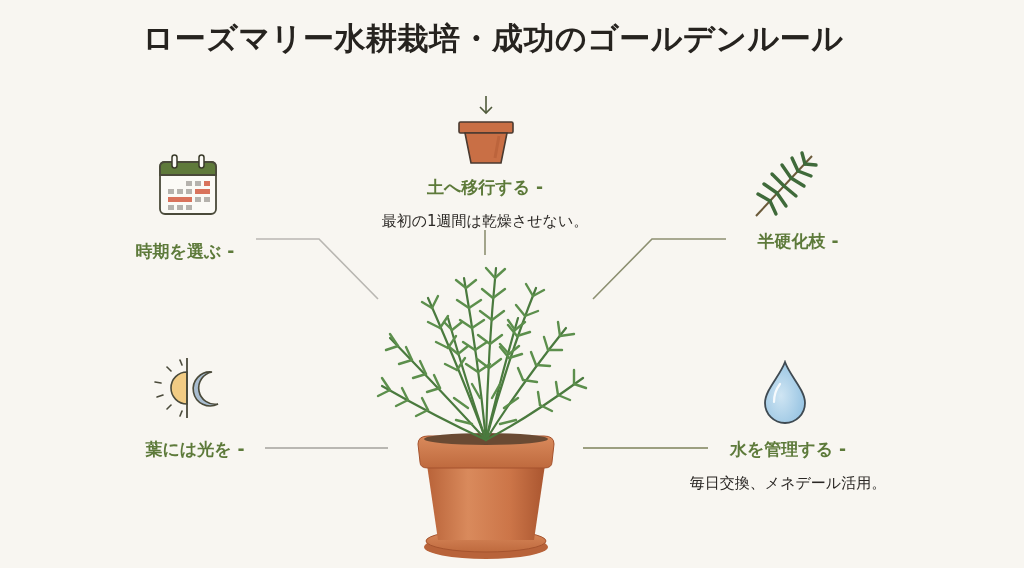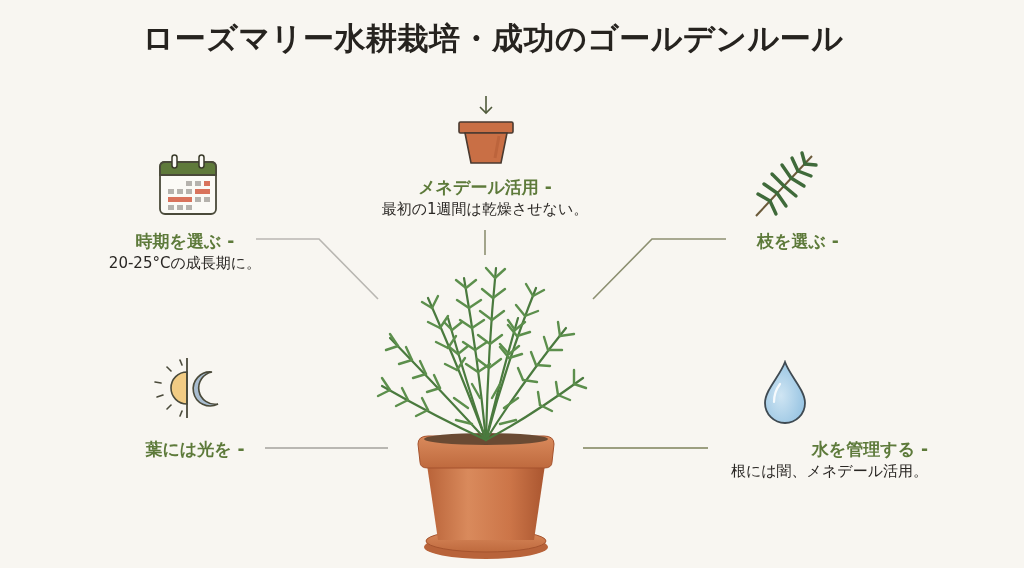--- a/index.html
+++ b/index.html
@@ -33,20 +33,21 @@
       font-size: 17px;
       font-weight: bold;
       color: #5d7a3a;
       line-height: 22px;
     }
     .rule .desc {
       display: block;
       font-size: 15px;
       color: #2a2724;
       line-height: 22px;
+      margin-top: 12px;
     }
     .icon { position: absolute; }
     .plant { position: absolute; }
   </style>
 </head>
 <body>
 
 <div class="canvas">
 
   <h1 class="title"><span>ローズマリー水耕栽培・成功のゴールデンルール</span></h1>
@@ -65,21 +66,21 @@
   </svg>
 
   <svg class="icon" style="left:455px; top:94px;" width="62" height="72" viewBox="0 0 62 72">
     <line x1="31" y1="2" x2="31" y2="19" stroke="#4f5a3a" stroke-width="1.6"></line>
     <polyline points="25,13 31,19 37,13" fill="none" stroke="#4f5a3a" stroke-width="1.6"></polyline>
     <rect x="4" y="28" width="54" height="11" rx="1.5" fill="#c96f45" stroke="#4a3a30" stroke-width="1.6"></rect>
     <path d="M10 39 L52 39 L46 69 L16 69 Z" fill="#c96f45" stroke="#4a3a30" stroke-width="1.6"></path>
     <path d="M44 42 L40 64" stroke="#b45d37" stroke-width="3" opacity="0.6"></path>
   </svg>
   <div class="rule" style="left:335px; top:176px; width:300px;">
-    <span class="heading">メネデール活用 -</span>
+    <span class="heading">土へ移行する -</span>
     <span class="desc">最初の1週間は乾燥させない。</span>
   </div>
 
   <svg class="icon" style="left:158px; top:154px;" width="60" height="62" viewBox="0 0 60 62">
     <rect x="2" y="8" width="56" height="52" rx="5" fill="#fbfaf6" stroke="#4a4a3a" stroke-width="1.8"></rect>
     <path d="M2 13 Q2 8 7 8 L53 8 Q58 8 58 13 L58 21 L2 21 Z" fill="#5f7a3b" stroke="#4a4a3a" stroke-width="1.8"></path>
     <rect x="14" y="1" width="5" height="13" rx="2.5" fill="#fbfaf6" stroke="#3a3a2a" stroke-width="1.5"></rect>
     <rect x="41" y="1" width="5" height="13" rx="2.5" fill="#fbfaf6" stroke="#3a3a2a" stroke-width="1.5"></rect>
 
     <rect x="28" y="27" width="6" height="5" fill="#b5b2ad"></rect>
@@ -92,44 +93,43 @@
     <rect x="37" y="35" width="15" height="5" fill="#d9735c"></rect>
 
     <rect x="10" y="43" width="24" height="5" fill="#d9735c"></rect>
     <rect x="37" y="43" width="6" height="5" fill="#b5b2ad"></rect>
     <rect x="46" y="43" width="6" height="5" fill="#b5b2ad"></rect>
 
     <rect x="10" y="51" width="6" height="5" fill="#b5b2ad"></rect>
     <rect x="19" y="51" width="6" height="5" fill="#b5b2ad"></rect>
     <rect x="28" y="51" width="6" height="5" fill="#b5b2ad"></rect>
   </svg>
-  <div class="rule" style="left:60px; top:230px; width:250px;text-align:center;">
+  <div class="rule" style="left:60px; top:240px; width:250px;text-align:center;">
     <span class="heading">時期を選ぶ -</span>
-    <span class="desc">20-25°Cの成長期に。</span>
   </div>
 
   <svg class="icon" style="left:750px; top:150px;" width="70" height="70" viewBox="0 0 70 70">
     <line x1="6" y1="66" x2="62" y2="6" stroke="#6b5a3a" stroke-width="2"></line>
     <g stroke="#3f6a3a" stroke-width="3.4" stroke-linecap="round">
       <line x1="20" y1="51" x2="8" y2="44"></line>
       <line x1="20" y1="51" x2="26" y2="64"></line>
       <line x1="27" y1="43" x2="14" y2="34"></line>
       <line x1="27" y1="43" x2="36" y2="56"></line>
       <line x1="34" y1="36" x2="22" y2="24"></line>
       <line x1="34" y1="36" x2="46" y2="46"></line>
       <line x1="41" y1="28" x2="32" y2="15"></line>
       <line x1="41" y1="28" x2="54" y2="36"></line>
       <line x1="48" y1="21" x2="42" y2="8"></line>
       <line x1="48" y1="21" x2="61" y2="26"></line>
       <line x1="55" y1="14" x2="52" y2="3"></line>
       <line x1="55" y1="14" x2="66" y2="15"></line>
     </g>
   </svg>
   <div class="rule" style="left:668px; top:230px; width:260px;">
-    <span class="heading">枝を選ぶ -</span>
+    <span class="heading">半硬化枝 -</span>
   </div>
 
   <svg class="icon" style="left:150px; top:358px;" width="80" height="62" viewBox="0 0 80 62">
     <g stroke="#4a4a3a" stroke-width="1.6" stroke-linecap="round">
       <line x1="30" y1="2" x2="32" y2="7"></line>
       <line x1="17" y1="9" x2="21" y2="13"></line>
       <line x1="5" y1="24" x2="11" y2="25"></line>
       <line x1="7" y1="39" x2="13" y2="37"></line>
       <line x1="17" y1="51" x2="21" y2="47"></line>
       <line x1="30" y1="58" x2="32" y2="53"></line>
@@ -145,23 +145,23 @@
   <svg class="icon" style="left:762px; top:360px;" width="46" height="64" viewBox="0 0 46 64">
     <defs>
       <radialGradient id="dropGrad" cx="0.4" cy="0.55" r="0.7">
         <stop offset="0%" stop-color="#cfe5f3"></stop>
         <stop offset="100%" stop-color="#8fbfe0"></stop>
       </radialGradient>
     </defs>
     <path d="M23 2 C 18 16, 3 30, 3 43 A 20 20 0 0 0 43 43 C 43 30, 28 16, 23 2 Z" fill="url(#dropGrad)" stroke="#3f4a52" stroke-width="1.8"></path>
     <path d="M12 42 Q 12 32 18 24" fill="none" stroke="#ffffff" stroke-width="2.2" stroke-linecap="round" opacity="0.85"></path>
   </svg>
-  <div class="rule" style="left:648px; top:438px; width:280px;text-align:right;">
+  <div class="rule" style="left:648px; top:438px; width:280px;">
     <span class="heading">水を管理する -</span>
-    <span class="desc">根には闇、メネデール活用。</span>
+    <span class="desc">毎日交換、メネデール活用。</span>
   </div>
 
   <svg class="plant" style="left:368px; top:258px;" width="240" height="310" viewBox="0 0 240 310">
     <defs>
       <linearGradient id="potBody" x1="0" y1="0" x2="1" y2="0">
         <stop offset="0%" stop-color="#b86238"></stop>
         <stop offset="35%" stop-color="#d98a5c"></stop>
         <stop offset="70%" stop-color="#cc7548"></stop>
         <stop offset="100%" stop-color="#a9552f"></stop>
       </linearGradient>

